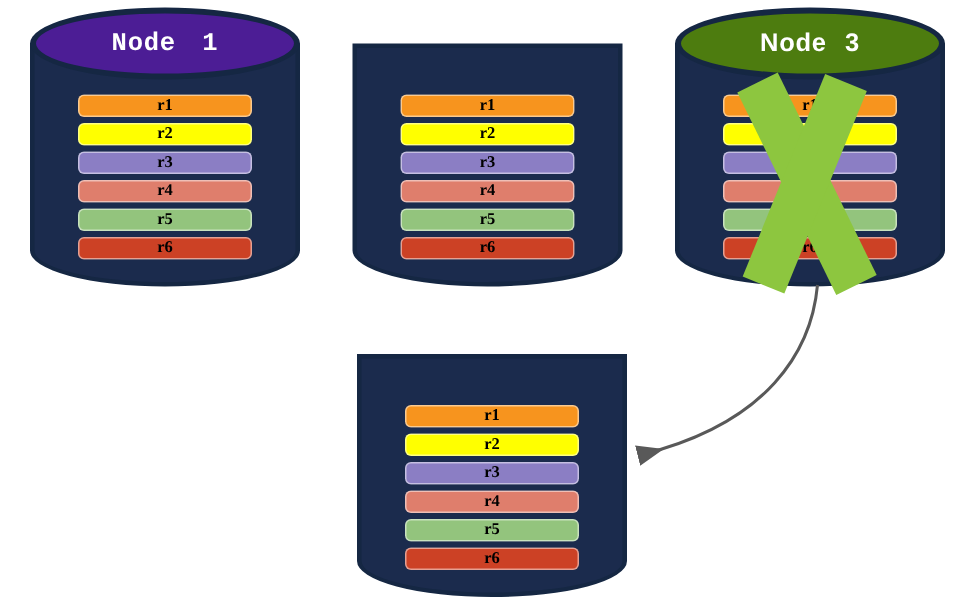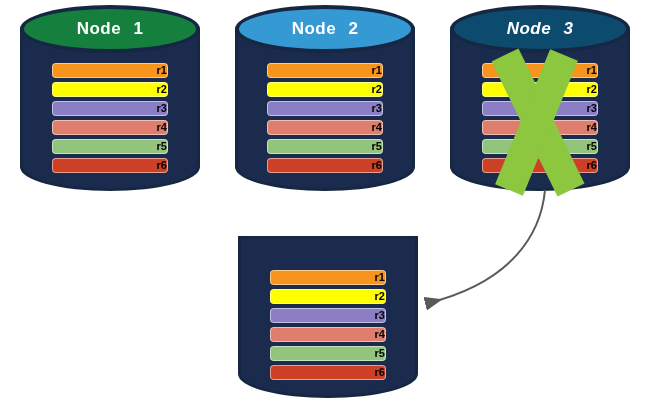--- a/index.html
+++ b/index.html
@@ -20,63 +20,60 @@
     background:#3599D3;display:flex;align-items:center;justify-content:center;
   }
   .node-title{
     color:#ffffff;font-weight:bold;font-size:17px;word-spacing:7px;
     letter-spacing:0.5px;user-select:none;
   }
   .rows{position:absolute;left:32px;top:58px;width:116px;}
   .row{
     height:15px;box-sizing:border-box;border:1px solid rgba(255,255,255,0.5);
     border-radius:4px;margin-bottom:4px;
-    font-weight:bold;font-size:11px;line-height:13px;text-align:right;color:#000000;
+    font-weight:bold;font-size:11px;line-height:13px;text-align:center;color:#000000;font-family:Liberation Serif, serif;
   }
   .x-overlay{position:absolute;left:0;top:0;overflow:visible;pointer-events:none;}
   .arrow-layer{position:absolute;left:400px;top:182px;overflow:visible;pointer-events:none;}
 </style>
 </head>
 <body>
 
 <div class="canvas">
 
   <div class="node" style="left:20px;top:5px;">
     <div class="cyl-body" style="background-color: rgb(27, 43, 77);"></div>
-    <div class="cyl-top" style="background-color: #15803d;">
+    <div class="cyl-top" style="background-color: #4c1d95; font-family: Liberation Mono, monospace;">
       <span class="node-title">Node 1</span>
     </div>
     <div class="rows">
       <div class="row" style="background-color: rgb(247, 148, 30);">r1</div>
       <div class="row" style="background-color: rgb(255, 255, 0);">r2</div>
       <div class="row" style="background-color: rgb(139, 126, 196);">r3</div>
       <div class="row" style="background-color: rgb(223, 126, 108);">r4</div>
       <div class="row" style="background-color: rgb(147, 196, 125);">r5</div>
       <div class="row" style="background-color: rgb(204, 65, 37);">r6</div>
     </div>
   </div>
 
   <div class="node" style="left:235px;top:5px;">
     <div class="cyl-body" style="background-color: rgb(27, 43, 77);"></div>
-    <div class="cyl-top" style="background-color: rgb(53, 153, 211);">
-      <span class="node-title">Node 2</span>
-    </div>
     <div class="rows">
       <div class="row" style="background-color: rgb(247, 148, 30);">r1</div>
       <div class="row" style="background-color: rgb(255, 255, 0);">r2</div>
       <div class="row" style="background-color: rgb(139, 126, 196);">r3</div>
       <div class="row" style="background-color: rgb(223, 126, 108);">r4</div>
       <div class="row" style="background-color: rgb(147, 196, 125);">r5</div>
       <div class="row" style="background-color: rgb(204, 65, 37);">r6</div>
     </div>
   </div>
 
   <div class="node" style="left:450px;top:5px;">
     <div class="cyl-body" style="background-color: rgb(27, 43, 77);"></div>
-    <div class="cyl-top" style="background-color: #0c4a6e; font-style: italic;">
+    <div class="cyl-top" style="background-color: #4d7c0f;">
       <span class="node-title">Node 3</span>
     </div>
     <div class="rows">
       <div class="row" style="background-color: rgb(247, 148, 30);">r1</div>
       <div class="row" style="background-color: rgb(255, 255, 0);">r2</div>
       <div class="row" style="background-color: rgb(139, 126, 196);">r3</div>
       <div class="row" style="background-color: rgb(223, 126, 108);">r4</div>
       <div class="row" style="background-color: rgb(147, 196, 125);">r5</div>
       <div class="row" style="background-color: rgb(204, 65, 37);">r6</div>
     </div>

